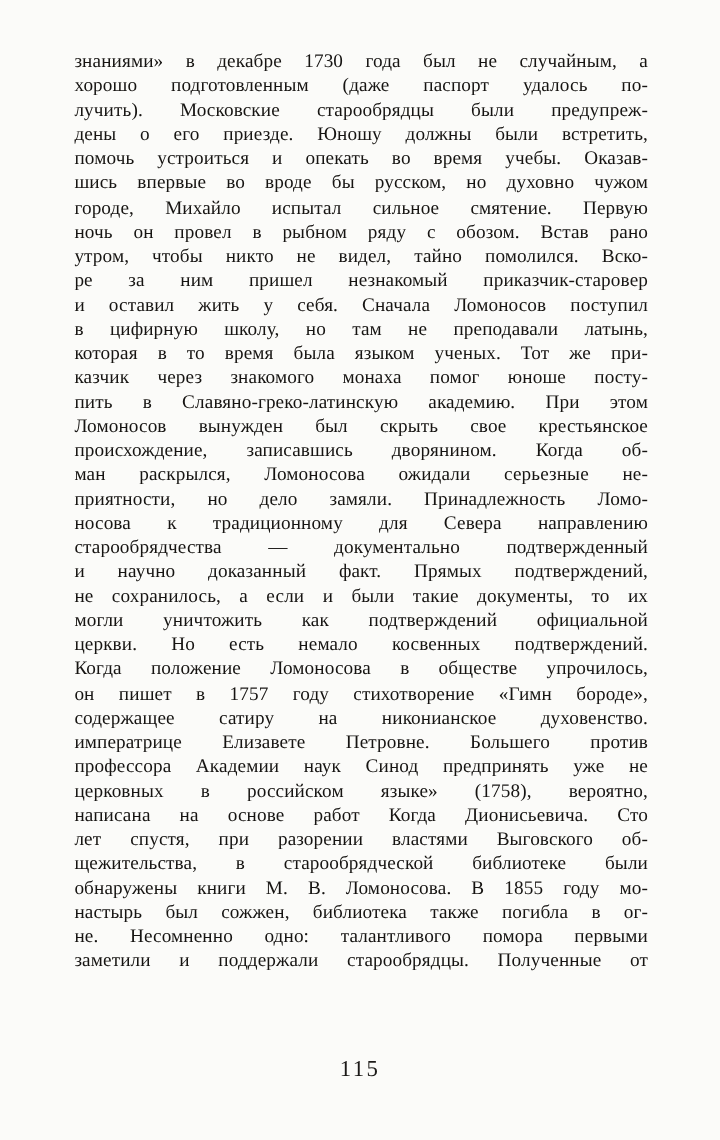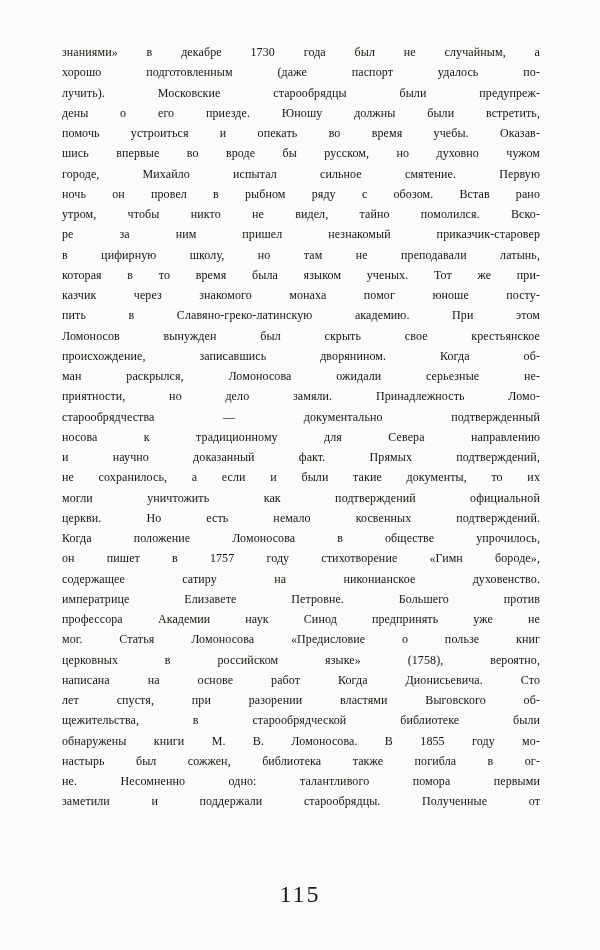--- a/index.html
+++ b/index.html
@@ -18,78 +18,78 @@
     position: absolute;
     inset: 0;
     background: #fbfbf9;
   }
   .text-block {
     position: absolute;
     left: 62px;
     top: 42px;
     width: 478px;
     color: #161412;
-    font-size: 12px;
+    font-size: 16px;
     line-height: 20.25px;
     letter-spacing: 0.1px;
   }
   .text-line {
     text-align: justify;
     text-align-last: justify;
     -moz-text-align-last: justify;
     height: 20.25px;
     overflow: visible;
   }
   .page-number {
     position: absolute;
     top: 881px;
     left: 0;
     width: 600px;
     text-align: center;
     color: #1c1a18;
-    font-size: 24px;
+    font-size: 19px;
     letter-spacing: 2px;
     font-variant-numeric: oldstyle-nums;
   }
 </style>
 </head>
 <body>
 
 <div class="book-page">
   <div class="text-block">
       <div class="text-line">знаниями» в декабре 1730 года был не случайным, а</div>
       <div class="text-line">хорошо подготовленным (даже паспорт удалось по-</div>
       <div class="text-line">лучить). Московские старообрядцы были предупреж-</div>
       <div class="text-line">дены о его приезде. Юношу должны были встретить,</div>
       <div class="text-line">помочь устроиться и опекать во время учебы. Оказав-</div>
       <div class="text-line">шись впервые во вроде бы русском, но духовно чужом</div>
       <div class="text-line">городе, Михайло испытал сильное смятение. Первую</div>
       <div class="text-line">ночь он провел в рыбном ряду с обозом. Встав рано</div>
       <div class="text-line">утром, чтобы никто не видел, тайно помолился. Вско-</div>
       <div class="text-line">ре за ним пришел незнакомый приказчик-старовер</div>
+      <div class="text-line">и оставил жить у себя. Сначала Ломоносов поступил</div>
       <div class="text-line">в цифирную школу, но там не преподавали латынь,</div>
       <div class="text-line">которая в то время была языком ученых. Тот же при-</div>
       <div class="text-line">казчик через знакомого монаха помог юноше посту-</div>
       <div class="text-line">пить в Славяно-греко-латинскую академию. При этом</div>
       <div class="text-line">Ломоносов вынужден был скрыть свое крестьянское</div>
       <div class="text-line">происхождение, записавшись дворянином. Когда об-</div>
       <div class="text-line">ман раскрылся, Ломоносова ожидали серьезные не-</div>
       <div class="text-line">приятности, но дело замяли. Принадлежность Ломо-</div>
+      <div class="text-line">носова к традиционному для Севера направлению</div>
       <div class="text-line">старообрядчества — документально подтвержденный</div>
-      <div class="text-line">носова к традиционному для Севера направлению</div>
       <div class="text-line">и научно доказанный факт. Прямых подтверждений,</div>
       <div class="text-line">не сохранилось, а если и были такие документы, то их</div>
       <div class="text-line">могли уничтожить как подтверждений официальной</div>
       <div class="text-line">церкви. Но есть немало косвенных подтверждений.</div>
       <div class="text-line">Когда положение Ломоносова в обществе упрочилось,</div>
       <div class="text-line">он пишет в 1757 году стихотворение «Гимн бороде»,</div>
       <div class="text-line">содержащее сатиру на никонианское духовенство.</div>
       <div class="text-line">императрице Елизавете Петровне. Большего против</div>
       <div class="text-line">профессора Академии наук Синод предпринять уже не</div>
-      <div class="text-line">мог. Статья Ломоносова «Предисловие о пользе книг</div>
       <div class="text-line">церковных в российском языке» (1758), вероятно,</div>
       <div class="text-line">написана на основе работ Когда Дионисьевича. Сто</div>
       <div class="text-line">лет спустя, при разорении властями Выговского об-</div>
       <div class="text-line">щежительства, в старообрядческой библиотеке были</div>
       <div class="text-line">обнаружены книги М. В. Ломоносова. В 1855 году мо-</div>
       <div class="text-line">настырь был сожжен, библиотека также погибла в ог-</div>
       <div class="text-line">не. Несомненно одно: талантливого помора первыми</div>
       <div class="text-line">заметили и поддержали старообрядцы. Полученные от</div>
     </div>
   <div class="page-number">115</div>

